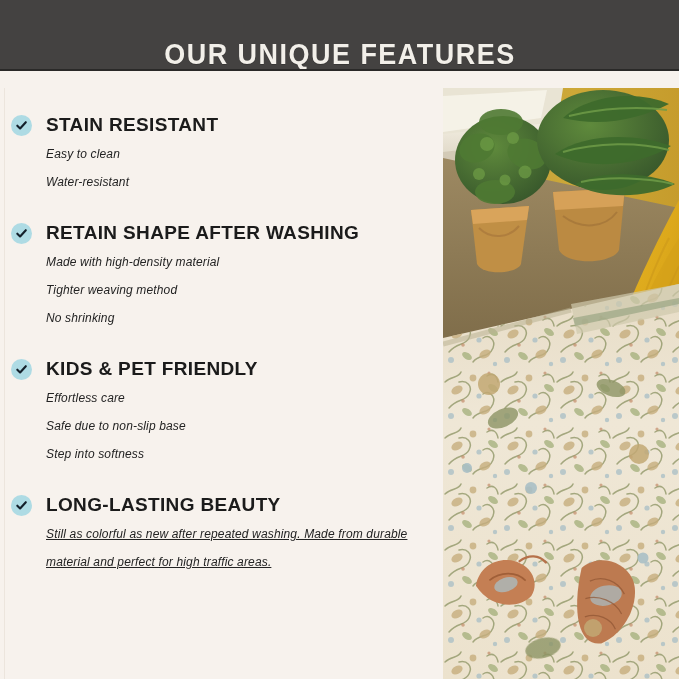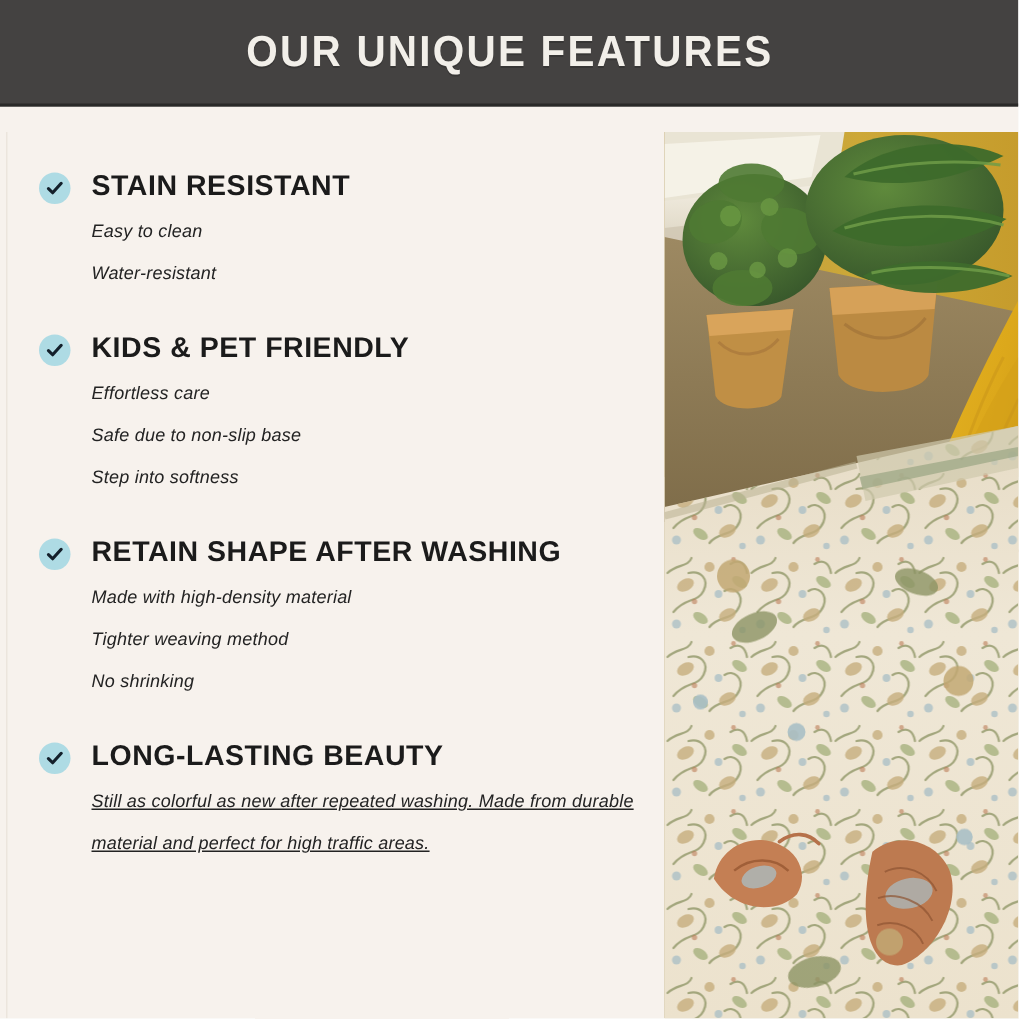--- a/index.html
+++ b/index.html
@@ -21,21 +21,21 @@
   }
 
   
   .header-band {
     position: absolute;
     left: 0; top: 0;
     width: 679px;
     height: 71px;
     background: #444241;
     display: flex;
-    align-items: center;
+    align-items: flex-end;
     justify-content: center;
     box-sizing: border-box;
   }
   .header-band::after {
     content: "";
     position: absolute;
     left: 0; bottom: 0;
     width: 100%;
     height: 2px;
     background: #2a2928;
@@ -61,21 +61,21 @@
   }
 
   
   .features-panel {
     position: absolute;
     left: 0; top: 0;
     width: 443px;
     height: 591px;
     background: #f7f2ed;
     box-sizing: border-box;
-    padding: 26px 10px 0 26px;
+    padding: 26px 10px 0 11px;
   }
   .panel-edge {
     position: absolute;
     left: 4px; top: 0;
     width: 1px; height: 591px;
     background: #ece5dd;
   }
 
   .feature-item {
     position: relative;
@@ -147,20 +147,34 @@
       <div class="feature-item">
         <span class="check-badge">
           <svg width="13" height="13" viewBox="0 0 13 13" aria-hidden="true">
             <path d="M2.3 6.7 L5.1 9.5 L10.8 3.2" fill="none" stroke="#14202b" stroke-width="2.1" stroke-linecap="round" stroke-linejoin="round"></path>
           </svg>
         </span>
         <div class="feature-title">STAIN RESISTANT</div>
         <div class="feature-lines">
           <div class="feature-line">Easy to clean</div>
           <div class="feature-line">Water-resistant</div>
+        </div>
+      </div>
+
+      <div class="feature-item">
+        <span class="check-badge">
+          <svg width="13" height="13" viewBox="0 0 13 13" aria-hidden="true">
+            <path d="M2.3 6.7 L5.1 9.5 L10.8 3.2" fill="none" stroke="#14202b" stroke-width="2.1" stroke-linecap="round" stroke-linejoin="round"></path>
+          </svg>
+        </span>
+        <div class="feature-title">RETAIN SHAPE AFTER WASHING</div>
+        <div class="feature-lines">
+          <div class="feature-line">Made with high-density material</div>
+          <div class="feature-line">Tighter weaving method</div>
+          <div class="feature-line">No shrinking</div>
         </div>
       </div>
 
       <div class="feature-item">
         <span class="check-badge">
           <svg width="13" height="13" viewBox="0 0 13 13" aria-hidden="true">
             <path d="M2.3 6.7 L5.1 9.5 L10.8 3.2" fill="none" stroke="#14202b" stroke-width="2.1" stroke-linecap="round" stroke-linejoin="round"></path>
           </svg>
         </span>
         <div class="feature-title">KIDS &amp; PET FRIENDLY</div>
@@ -170,34 +184,20 @@
           <div class="feature-line">Step into softness</div>
         </div>
       </div>
 
       <div class="feature-item">
         <span class="check-badge">
           <svg width="13" height="13" viewBox="0 0 13 13" aria-hidden="true">
             <path d="M2.3 6.7 L5.1 9.5 L10.8 3.2" fill="none" stroke="#14202b" stroke-width="2.1" stroke-linecap="round" stroke-linejoin="round"></path>
           </svg>
         </span>
-        <div class="feature-title">RETAIN SHAPE AFTER WASHING</div>
-        <div class="feature-lines">
-          <div class="feature-line">Made with high-density material</div>
-          <div class="feature-line">Tighter weaving method</div>
-          <div class="feature-line">No shrinking</div>
-        </div>
-      </div>
-
-      <div class="feature-item">
-        <span class="check-badge">
-          <svg width="13" height="13" viewBox="0 0 13 13" aria-hidden="true">
-            <path d="M2.3 6.7 L5.1 9.5 L10.8 3.2" fill="none" stroke="#14202b" stroke-width="2.1" stroke-linecap="round" stroke-linejoin="round"></path>
-          </svg>
-        </span>
         <div class="feature-title">LONG-LASTING BEAUTY</div>
         <div class="feature-lines">
           <div class="feature-line wrap">Still as colorful as new after repeated washing. Made from durable material and perfect for high traffic areas.</div>
         </div>
       </div>
 
     </div>
 
     <div class="photo-panel">
       <svg class="photo-svg" viewBox="0 0 236 591" preserveAspectRatio="xMidYMid slice" aria-hidden="true">

